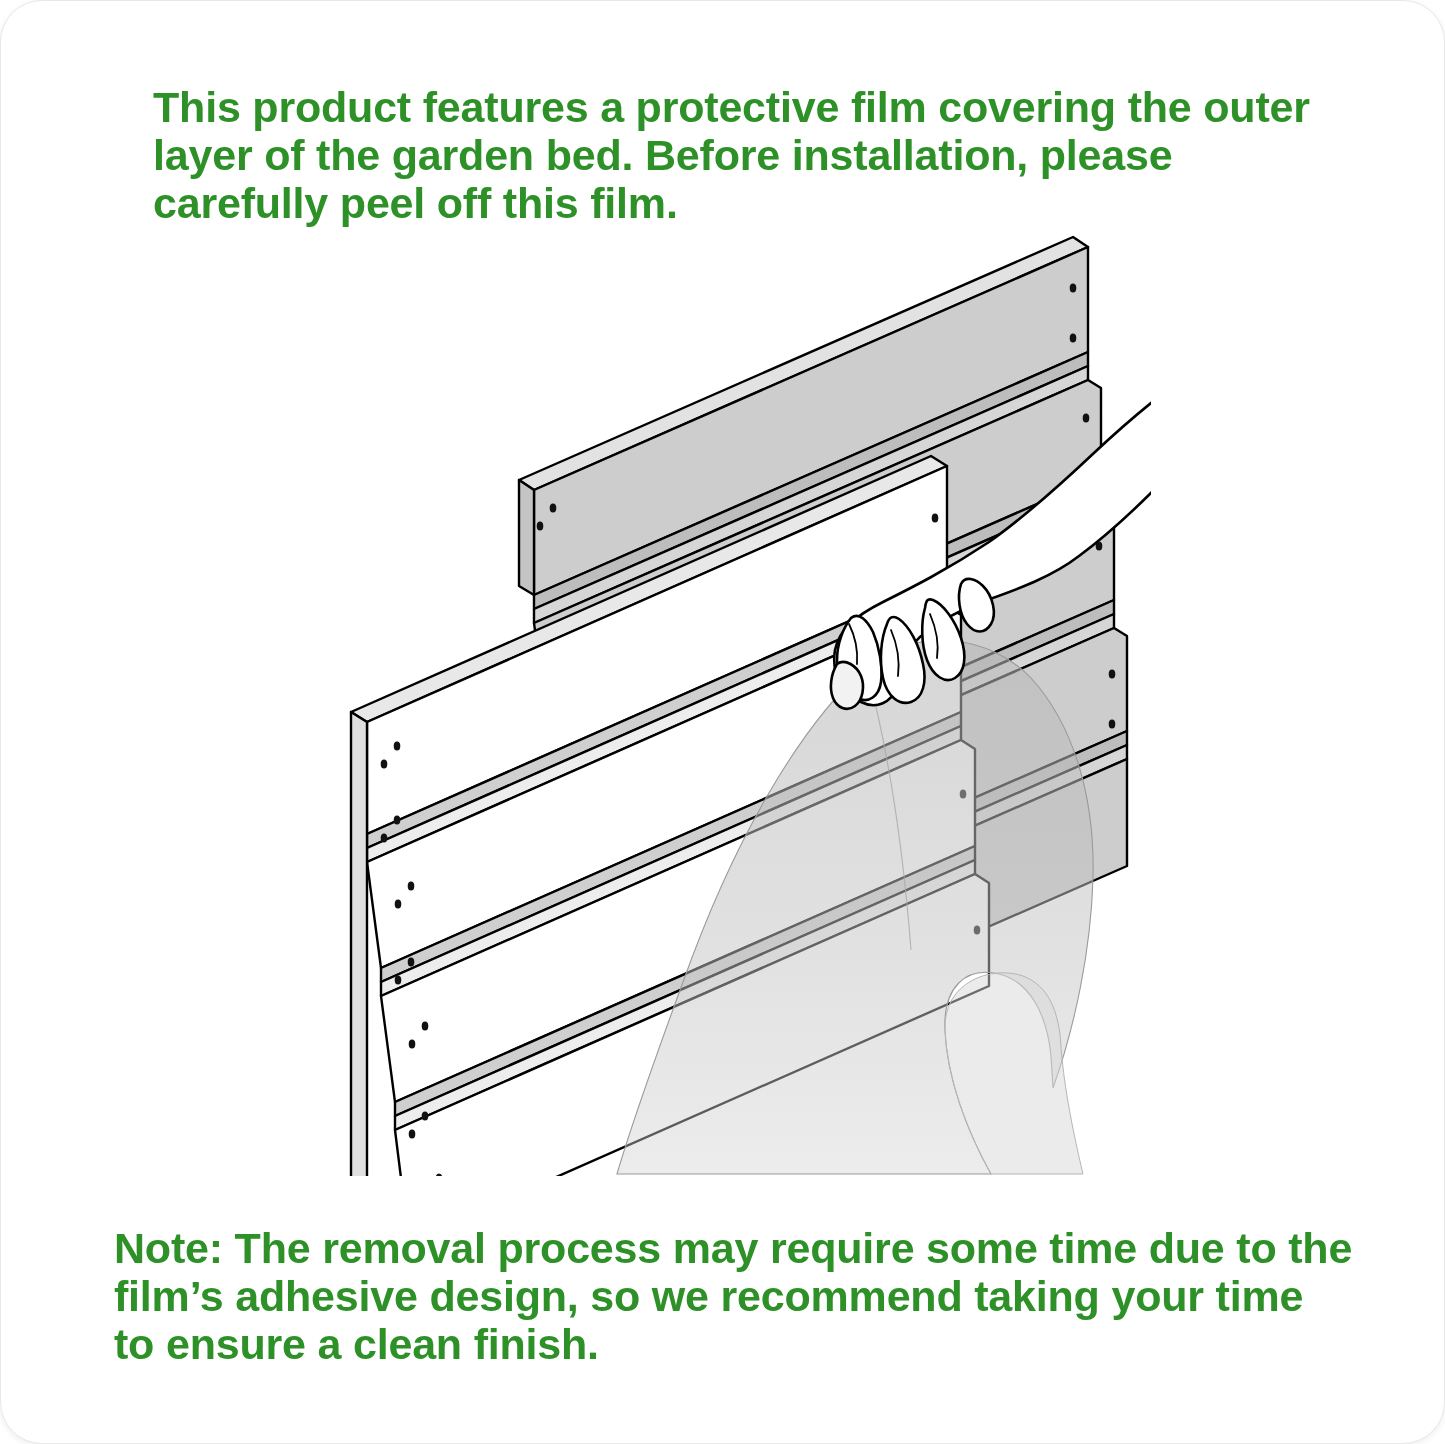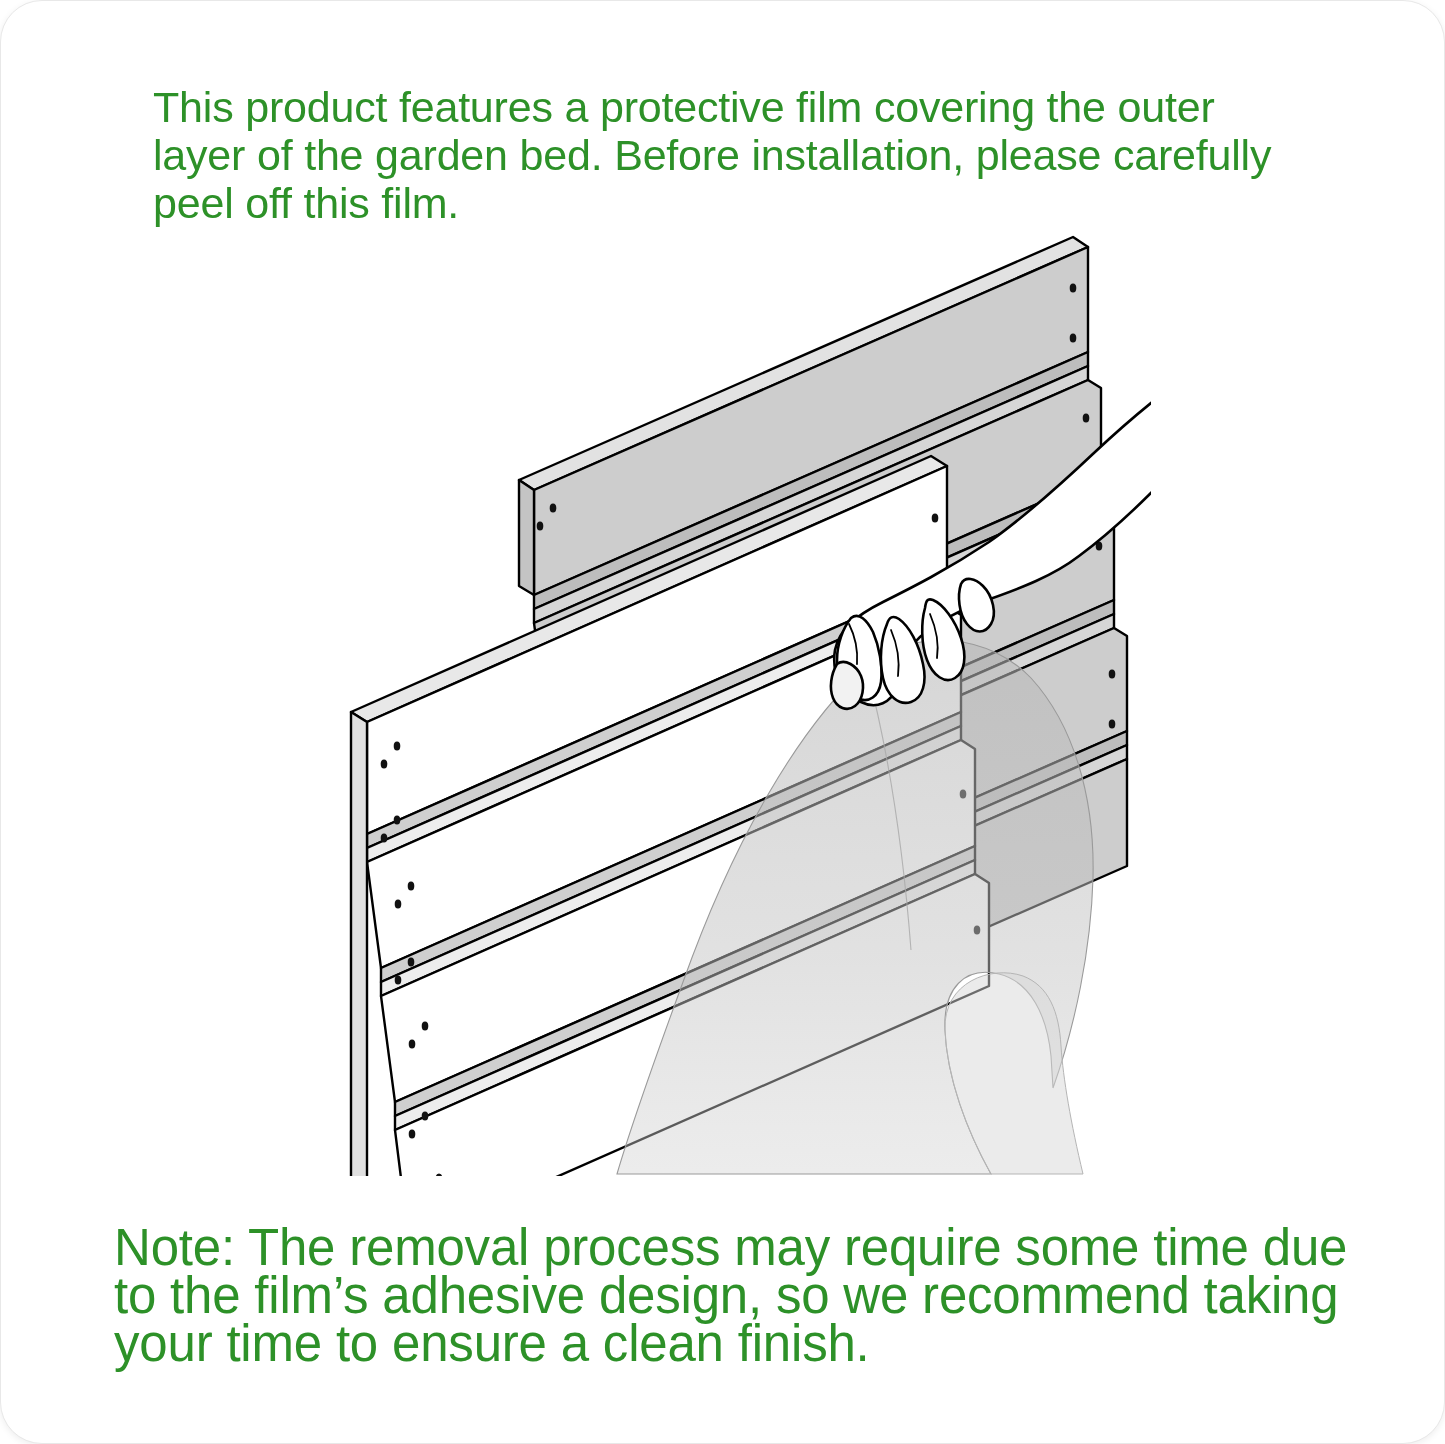--- a/index.html
+++ b/index.html
@@ -15,32 +15,32 @@
     background:#ffffff;
     border-radius:42px;
     border:1px solid #e8e8e8;
     box-shadow:0 2px 7px rgba(0,0,0,0.07);
     overflow:hidden;
   }
 
   
   .instruction{
     position:absolute;
-    font-weight:normal;
+    font-weight:bold;
     color:#2d9128;
     letter-spacing:-0.2px;
     white-space:pre-wrap;
   }
   #top-text{
     left:152px; top:82px; width:1160px;
     font-size:43px; line-height:48px;
   }
   #bottom-text{
     left:113px; top:1223px; width:1240px;
-    font-size:51px; line-height:48px;
+    font-size:43px; line-height:48px;
   }
 
   
   #illustration{
     position:absolute;
     left:330px; top:225px;
     width:820px; height:950px;
   }
   #illustration svg{display:block;width:100%;height:100%;}
 </style>

